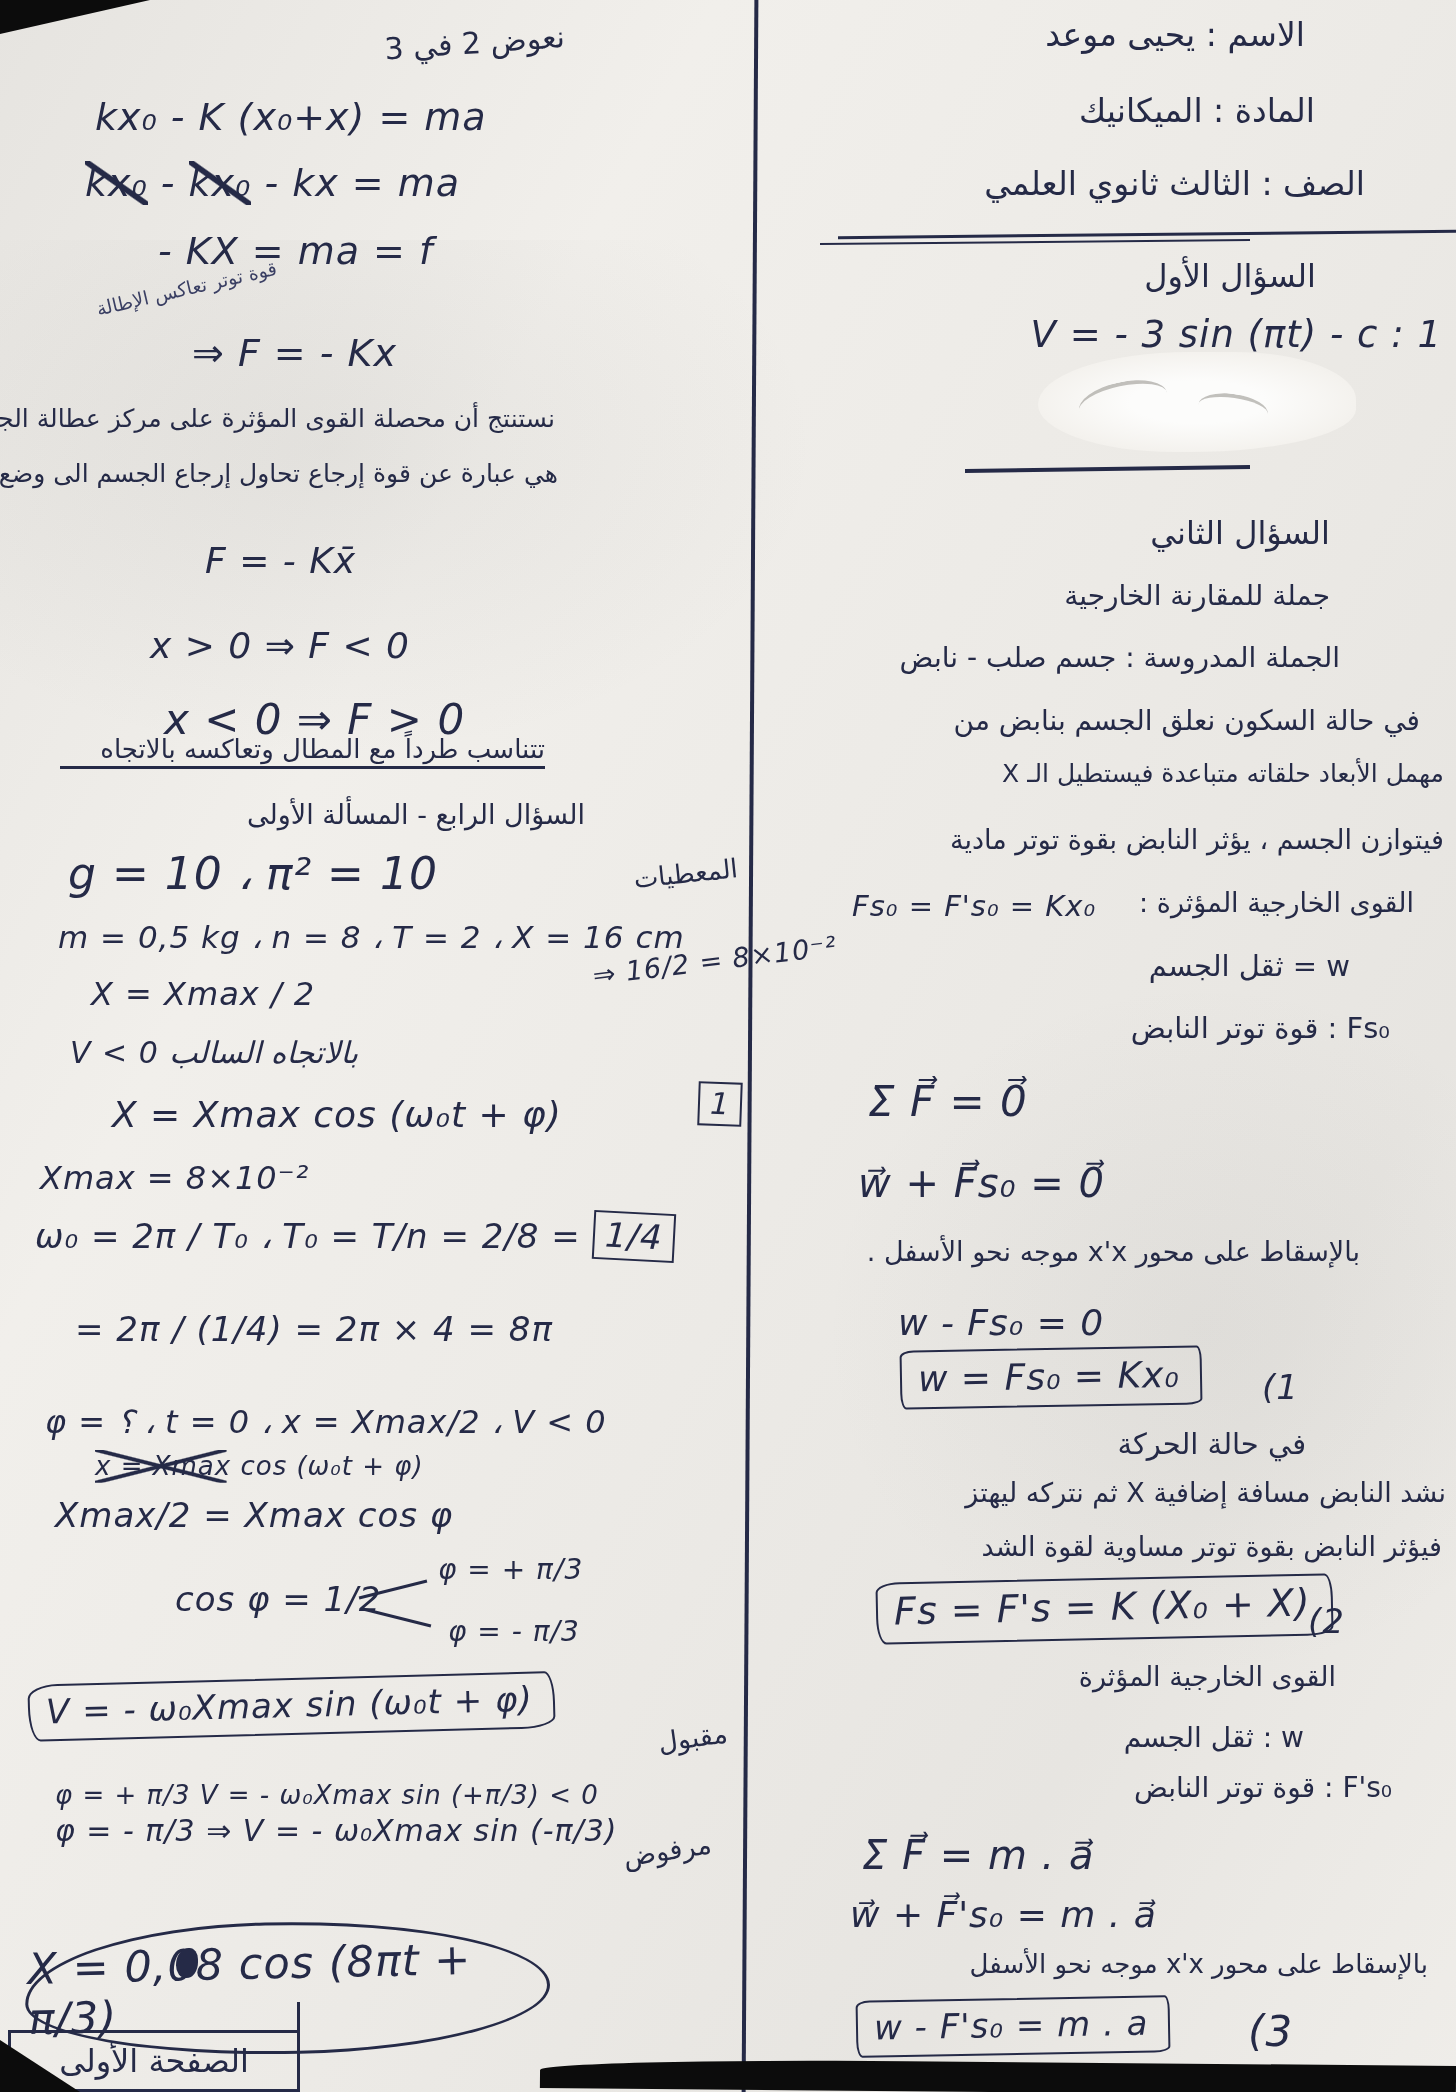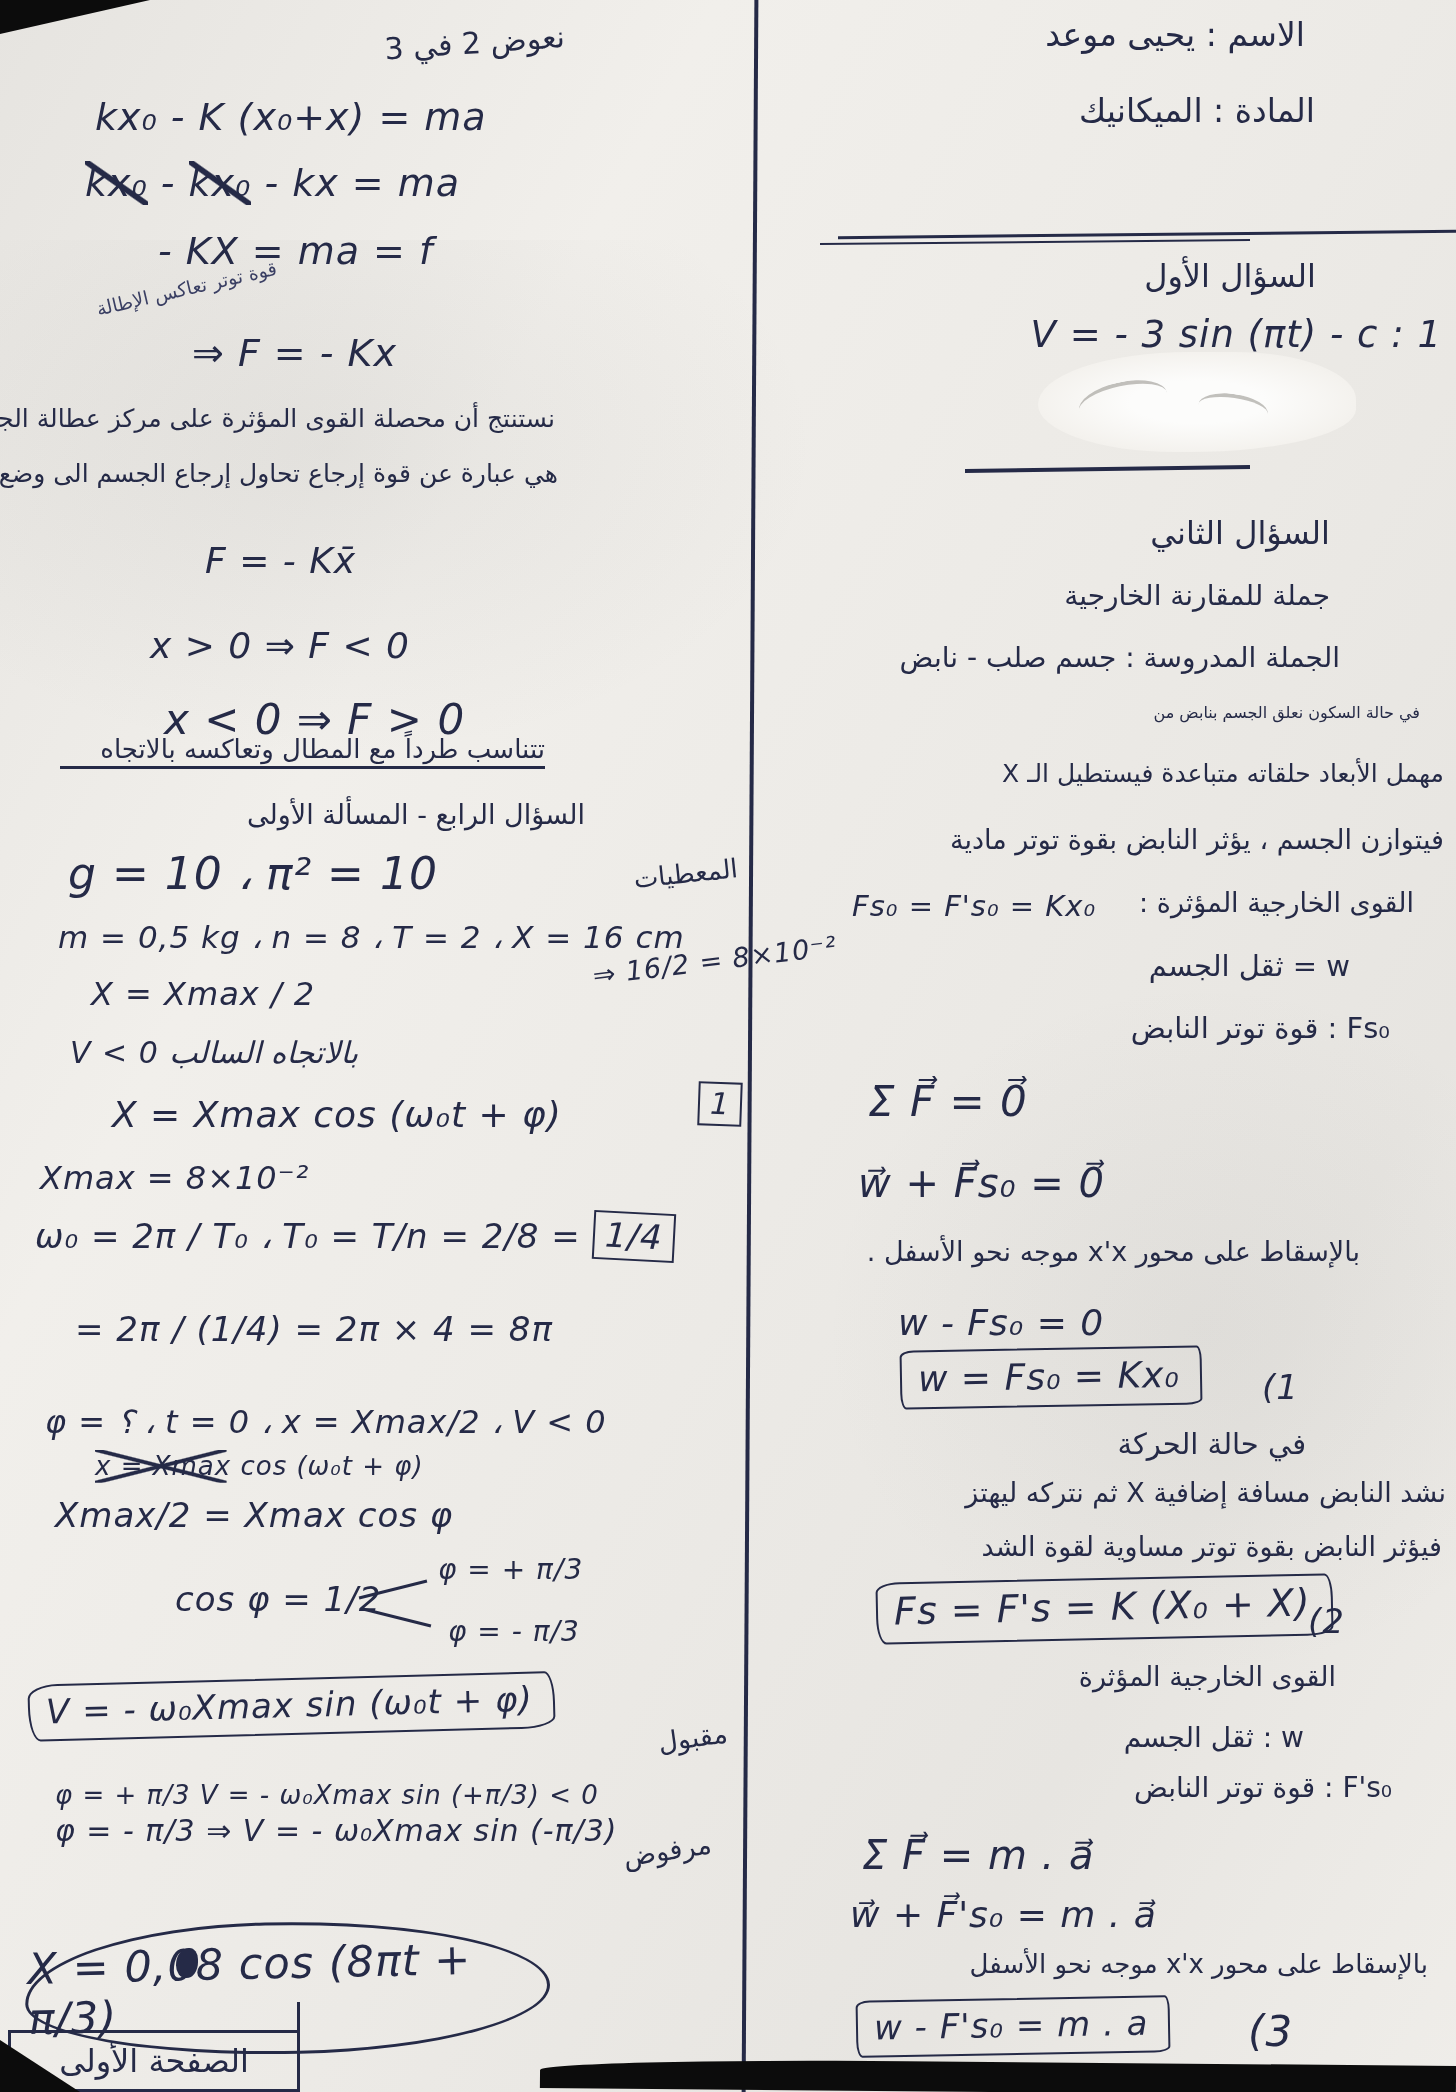--- a/index.html
+++ b/index.html
@@ -59,37 +59,38 @@
 
 <div class="paper">
 
   <div class="shade a"></div>
   <div class="shade b"></div>
 
   <div class="divider"></div>
 
   <div class="line ar" style="right:151px;top:14px;font-size:33px;">الاسم : يحيى موعد</div>
   <div class="line ar" style="right:141px;top:90px;font-size:33px;">المادة : الميكانيك</div>
+  <div class="line ar" style="right:91px;top:163px;font-size:33px;">الصف : الثالث ثانوي العلمي</div>
   <div class="stroke" style="left:838px;top:233px;width:618px;height:3px;transform:rotate(-0.6deg);"></div>
   <div class="stroke" style="left:820px;top:241px;width:430px;height:2px;transform:rotate(-0.5deg);"></div>
 
   <div class="line ar" style="right:140px;top:256px;font-size:32px;">السؤال الأول</div>
   <div class="line math" style="right:14px;top:312px;font-size:37px;">V = - 3 sin (πt)   -   c : 1</div>
 
   <div class="blob-erased">
     <div class="smudge" style="left:40px;top:30px;width:90px;height:40px;transform:rotate(-12deg);"></div>
     <div class="smudge" style="left:160px;top:42px;width:70px;height:30px;transform:rotate(8deg);"></div>
   </div>
 
   <div class="stroke" style="left:965px;top:467px;width:285px;height:3.5px;transform:rotate(-0.8deg);"></div>
 
   <div class="line ar" style="right:126px;top:513px;font-size:32px;">السؤال الثاني</div>
   <div class="line ar" style="right:126px;top:578px;font-size:28px;">جملة للمقارنة الخارجية</div>
   <div class="line ar" style="right:116px;top:640px;font-size:28px;">الجملة المدروسة : جسم صلب - نابض</div>
-  <div class="line ar" style="right:36px;top:703px;font-size:16px;">في حالة السكون نعلق الجسم بنابض من</div>
+  <div class="line ar" style="right:36px;top:703px;font-size:28px;">في حالة السكون نعلق الجسم بنابض من</div>
   <div class="line ar" style="right:12px;top:758px;font-size:25px;">مهمل الأبعاد حلقاته متباعدة فيستطيل الـ X</div>
   <div class="line ar" style="right:12px;top:823px;font-size:27px;">فيتوازن الجسم ، يؤثر النابض بقوة توتر مادية</div>
   <div class="line math" style="left:852px;top:888px;font-size:29px;">Fs₀ = F's₀ = Kx₀</div>
   <div class="line ar" style="right:42px;top:886px;font-size:27px;">القوى الخارجية المؤثرة :</div>
   <div class="line ar" style="right:106px;top:948px;font-size:29px;">w = ثقل الجسم</div>
   <div class="line ar" style="right:66px;top:1010px;font-size:29px;">Fs₀ : قوة توتر النابض</div>
   <div class="line math" style="left:868px;top:1076px;font-size:42px;">Σ F⃗ = 0⃗</div>
   <div class="line math" style="left:858px;top:1158px;font-size:40px;">w⃗ + F⃗s₀ = 0⃗</div>
   <div class="line ar" style="right:96px;top:1235px;font-size:27px;">بالإسقاط على محور x'x موجه نحو الأسفل .</div>
   <div class="line math" style="left:898px;top:1300px;font-size:36px;">w - Fs₀ = 0</div>

